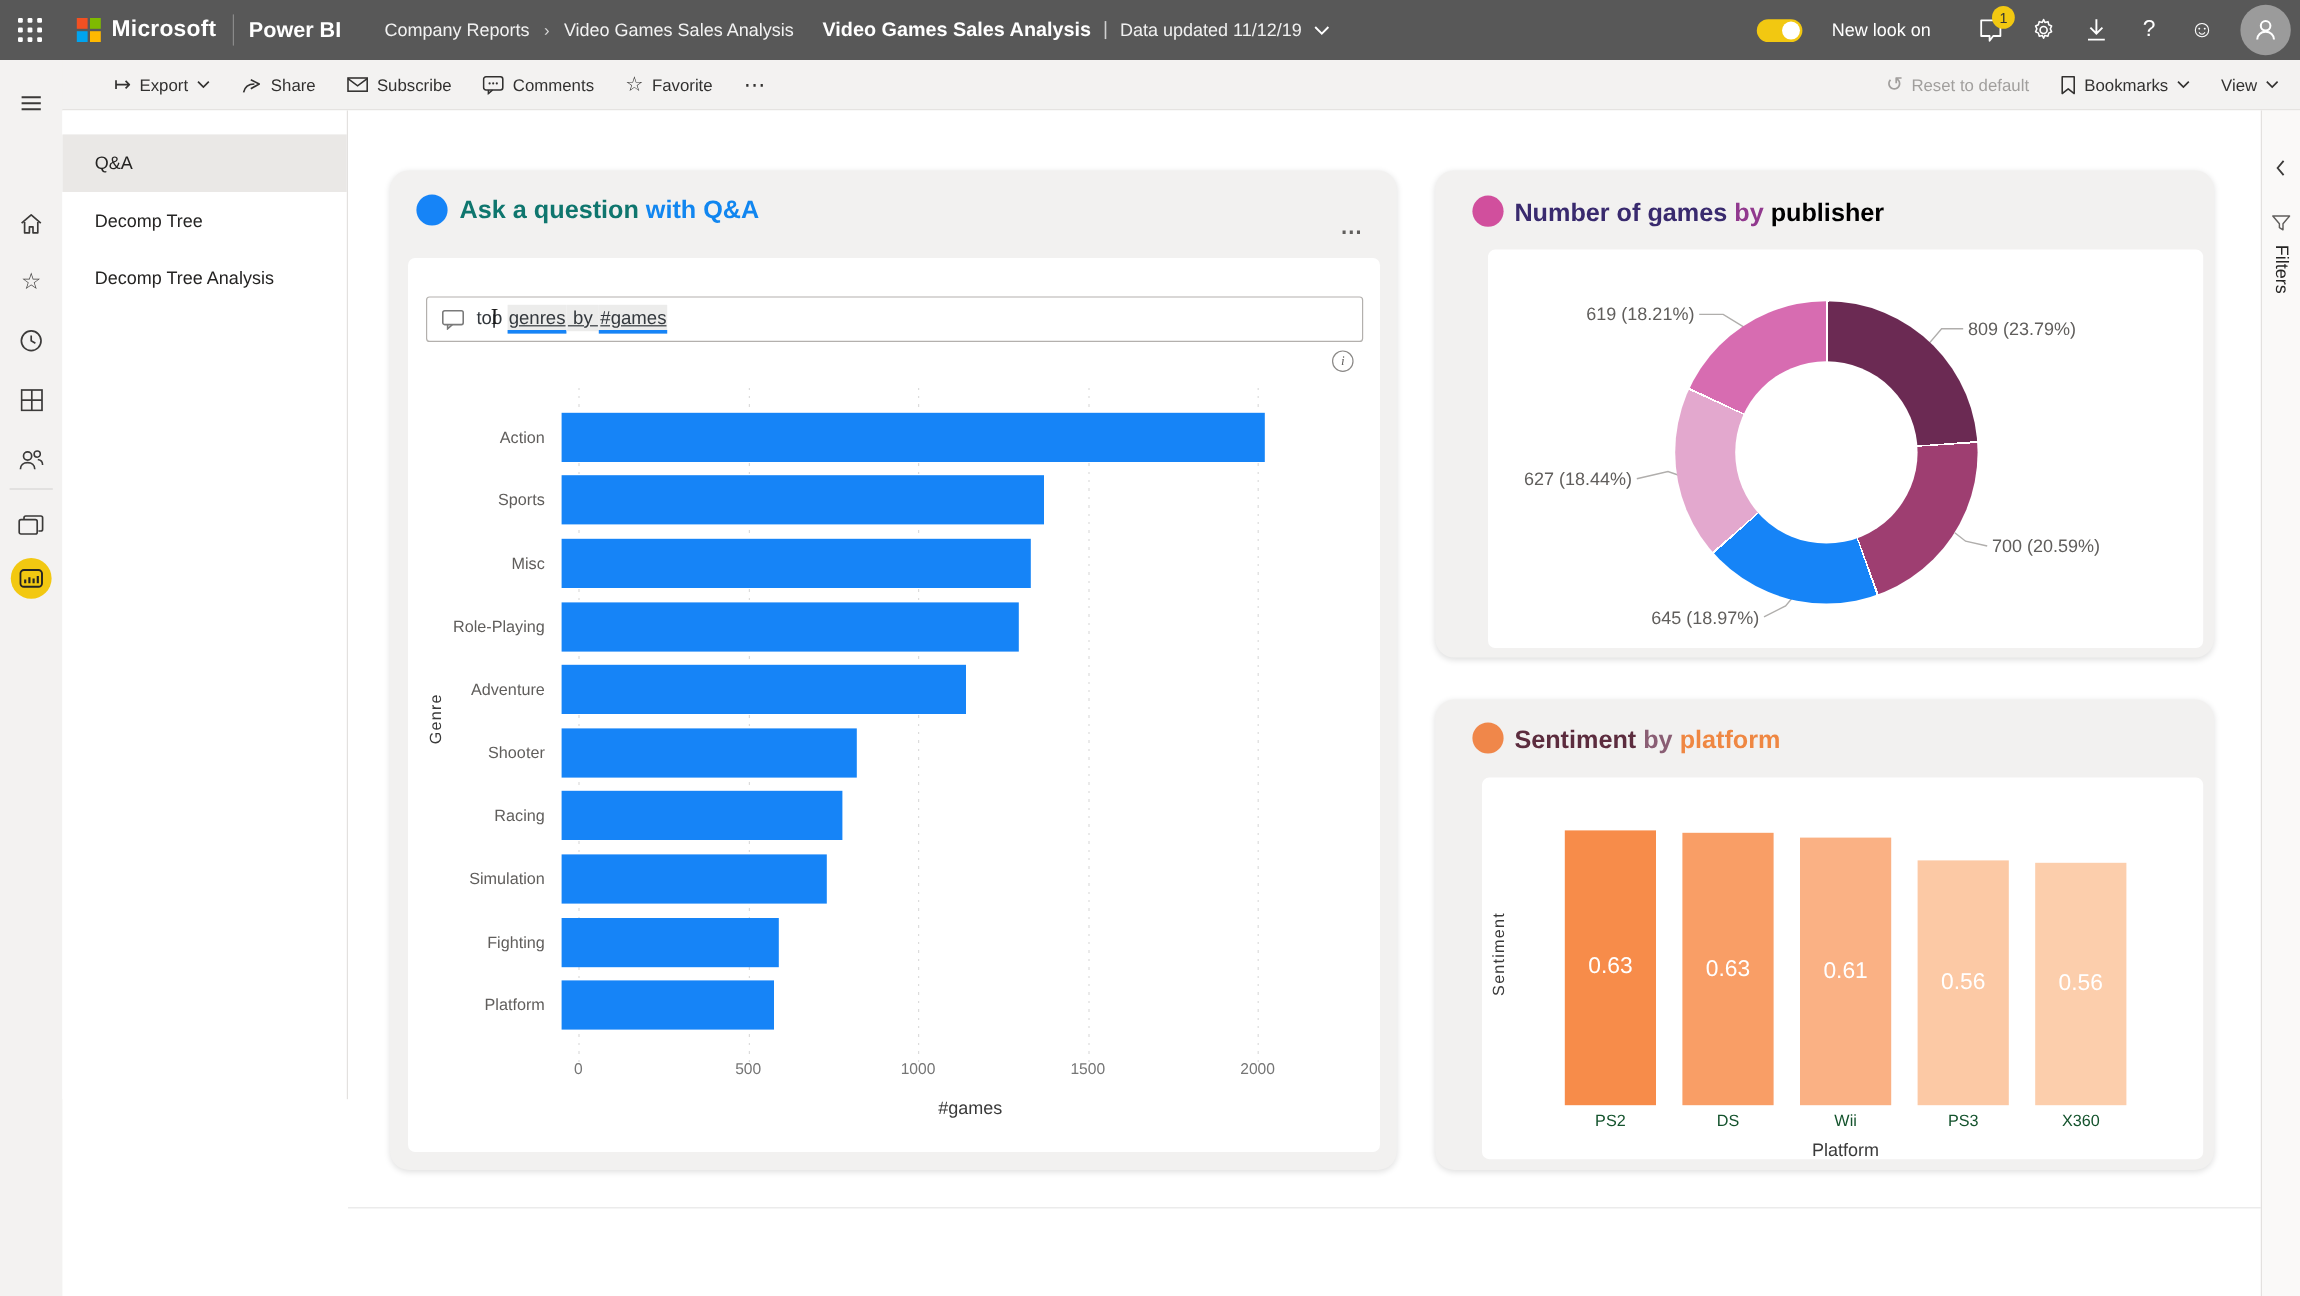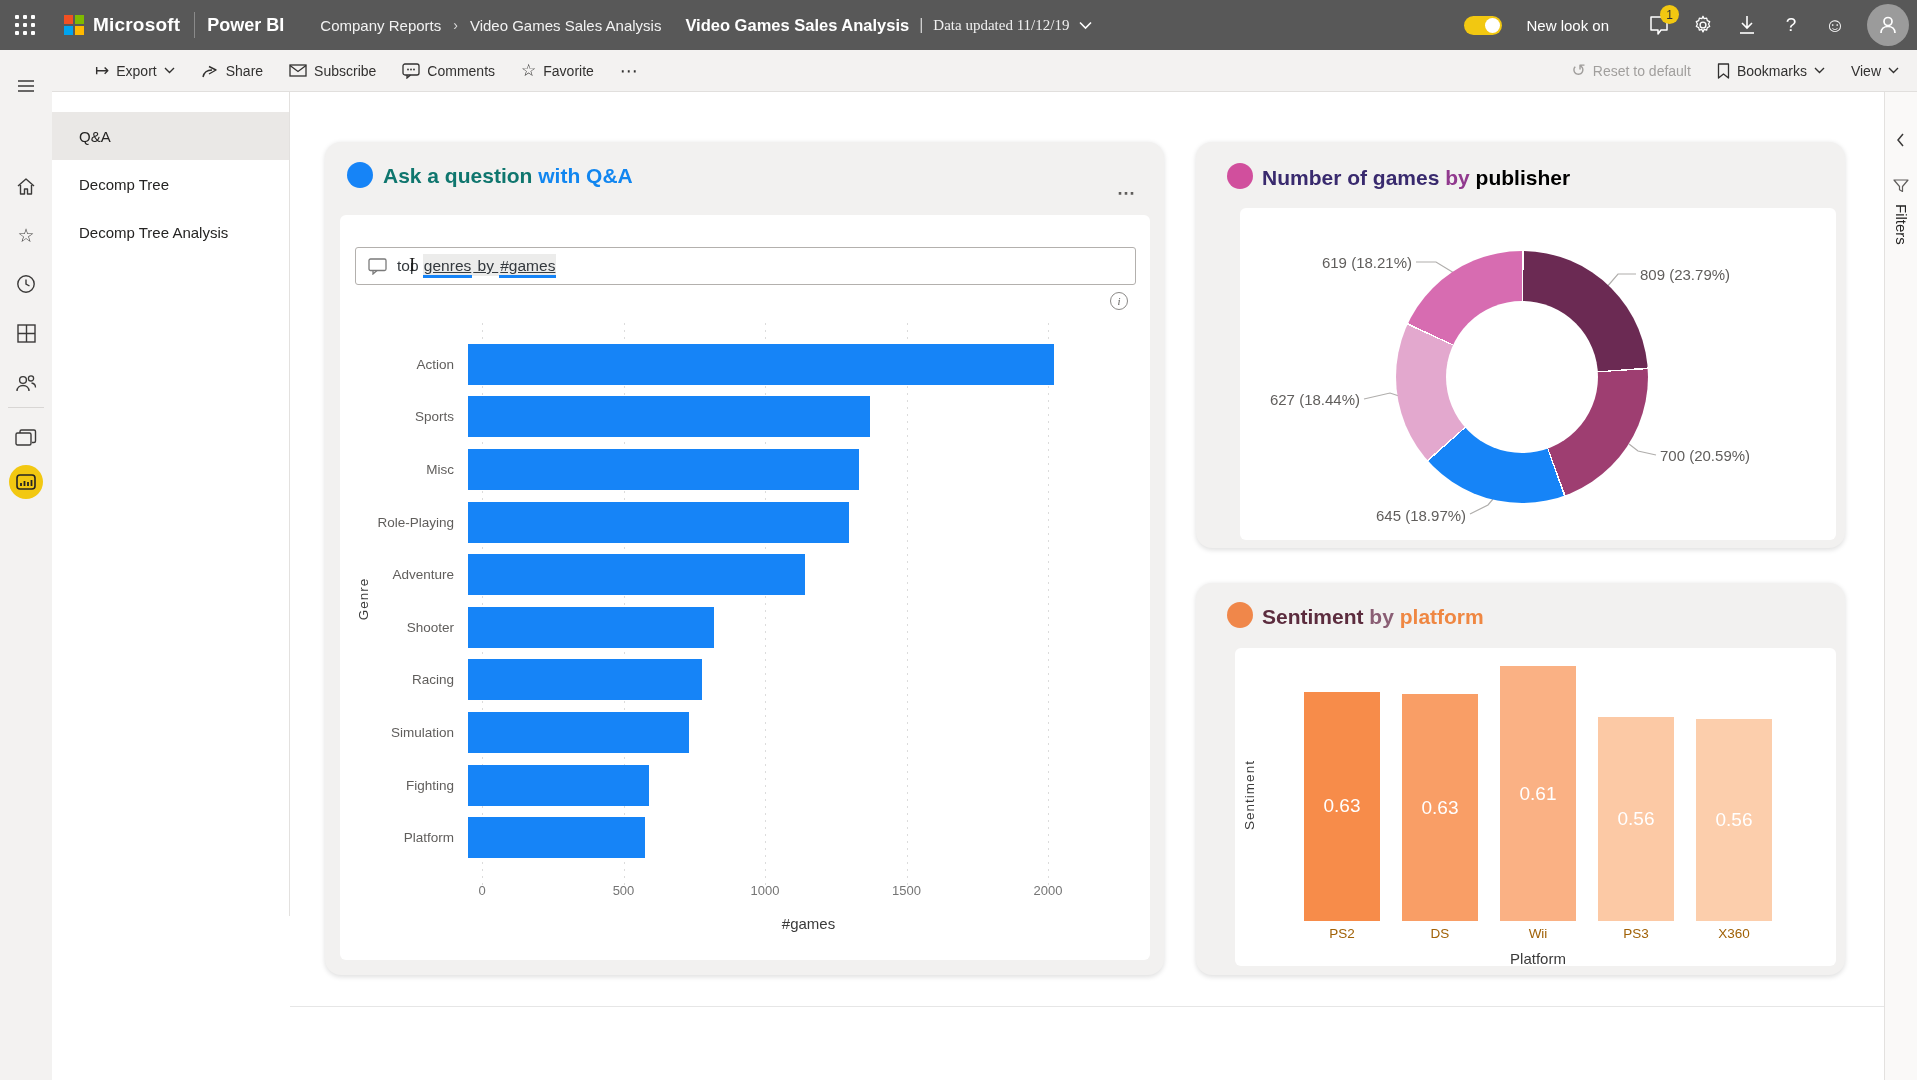--- a/index.html
+++ b/index.html
@@ -17,21 +17,21 @@
   .mssq { display:grid; grid-template-columns:9px 9px; grid-gap:2px; margin-right:9px; }
   .mssq i { width:9px; height:9px; display:block; }
   .ms-name { font-size:19px; font-weight:600; letter-spacing:.2px; }
   .tb-divider { width:1px; height:26px; background:#8a8a8a; margin:0 12px 0 14px; }
   .pbi-name { font-size:18px; font-weight:700; margin-right:36px; }
   .crumb { font-size:15px; color:#f2f2f2; white-space:nowrap; }
   .crumb-sep { margin:0 12px; font-size:14px; color:#d8d8d8; }
   .report-head { display:flex; align-items:center; margin-left:24px; white-space:nowrap; }
   .report-title { font-size:16.5px; font-weight:700; }
   .pipe { margin:0 10px; color:#cfcfcf; font-weight:300; }
-  .updated { font-size:15px; color:#f0f0f0;font-family:Liberation Serif, serif; }
+  .updated { font-size:15px; color:#f0f0f0; }
   .chev { margin-left:10px; display:inline-flex; }
   .tb-right { margin-left:auto; display:flex; align-items:center; height:100%; }
   .toggle { width:38px; height:19px; border-radius:10px; background:#F2C811; position:relative; cursor:pointer; }
   .toggle .knob { position:absolute; right:2px; top:2px; width:15px; height:15px; border-radius:50%; background:#fff; }
   .newlook { font-size:15px; margin:0 28px 0 24px; }
   .tb-ic { position:relative; width:44px; height:50px; display:flex; align-items:center; justify-content:center;
     color:#fff; cursor:pointer; }
   .badge { position:absolute; top:5px; right:2px; min-width:19px; height:19px; border-radius:50%;
     background:#F2C811; color:#333; font-size:12px; display:flex; align-items:center; justify-content:center; }
   .qmark { font-size:19px; }
@@ -115,21 +115,21 @@
   .leaders { position:absolute; left:0; top:0; }
 
   
   .card-sent { left:1196px; top:583px; width:649px; height:392px; }
   .sent-panel { left:39px; top:65px; width:601px; height:318px; }
   .s-bars { position:absolute; left:69px; bottom:45px; width:468px; height:253px; display:flex;
     align-items:flex-end; gap:22px; }
   .s-bar { width:76px; display:flex; align-items:center; justify-content:center; cursor:pointer; }
   .s-val { color:#fff; font-size:19px; }
   .s-cats { position:absolute; left:69px; top:278px; width:468px; display:flex; gap:22px;
-    font-size:13.5px; color:#a16207; }
+    font-size:13.5px; color:#14532d; }
   .s-cats span { width:76px; text-align:center; }
   .s-xlabel { position:absolute; left:69px; top:302px; width:468px; text-align:center; font-size:15px; color:#3a3a3a; }
 
   
   .filters-rail { position:absolute; left:1884px; top:92px; width:33px; height:988px; background:#FAF9F8;
     border-left:1px solid #E3E1DF; }
   .fr-collapse { position:absolute; left:8px; top:40px; cursor:pointer; }
   .fr-funnel { position:absolute; left:8px; top:86px; }
   .fr-label { position:absolute; left:8px; top:112px; writing-mode:vertical-rl; font-size:15px; color:#252423; }
 </style>
@@ -481,21 +481,21 @@
     </div>
     <div class="panel sent-panel">
       <span class="vlabel" style="left:14px; top:147px">Sentiment</span>
       <div class="s-bars">
         <div class="s-bar" style="height: 229.1px; background: rgb(247, 140, 74);">
             <span class="s-val">0.63</span>
           </div>
         <div class="s-bar" style="height: 227px; background: rgb(249, 158, 102);">
             <span class="s-val">0.63</span>
           </div>
-        <div class="s-bar" style="height: 255px; background: rgb(250, 177, 132);">
+        <div class="s-bar" style="height: 223px; background: rgb(250, 177, 132);">
             <span class="s-val">0.61</span>
           </div>
         <div class="s-bar" style="height: 203.8px; background: rgb(252, 201, 165);">
             <span class="s-val">0.56</span>
           </div>
         <div class="s-bar" style="height: 202px; background: rgb(252, 206, 172);">
             <span class="s-val">0.56</span>
           </div>
       </div>
       <div class="s-cats">

